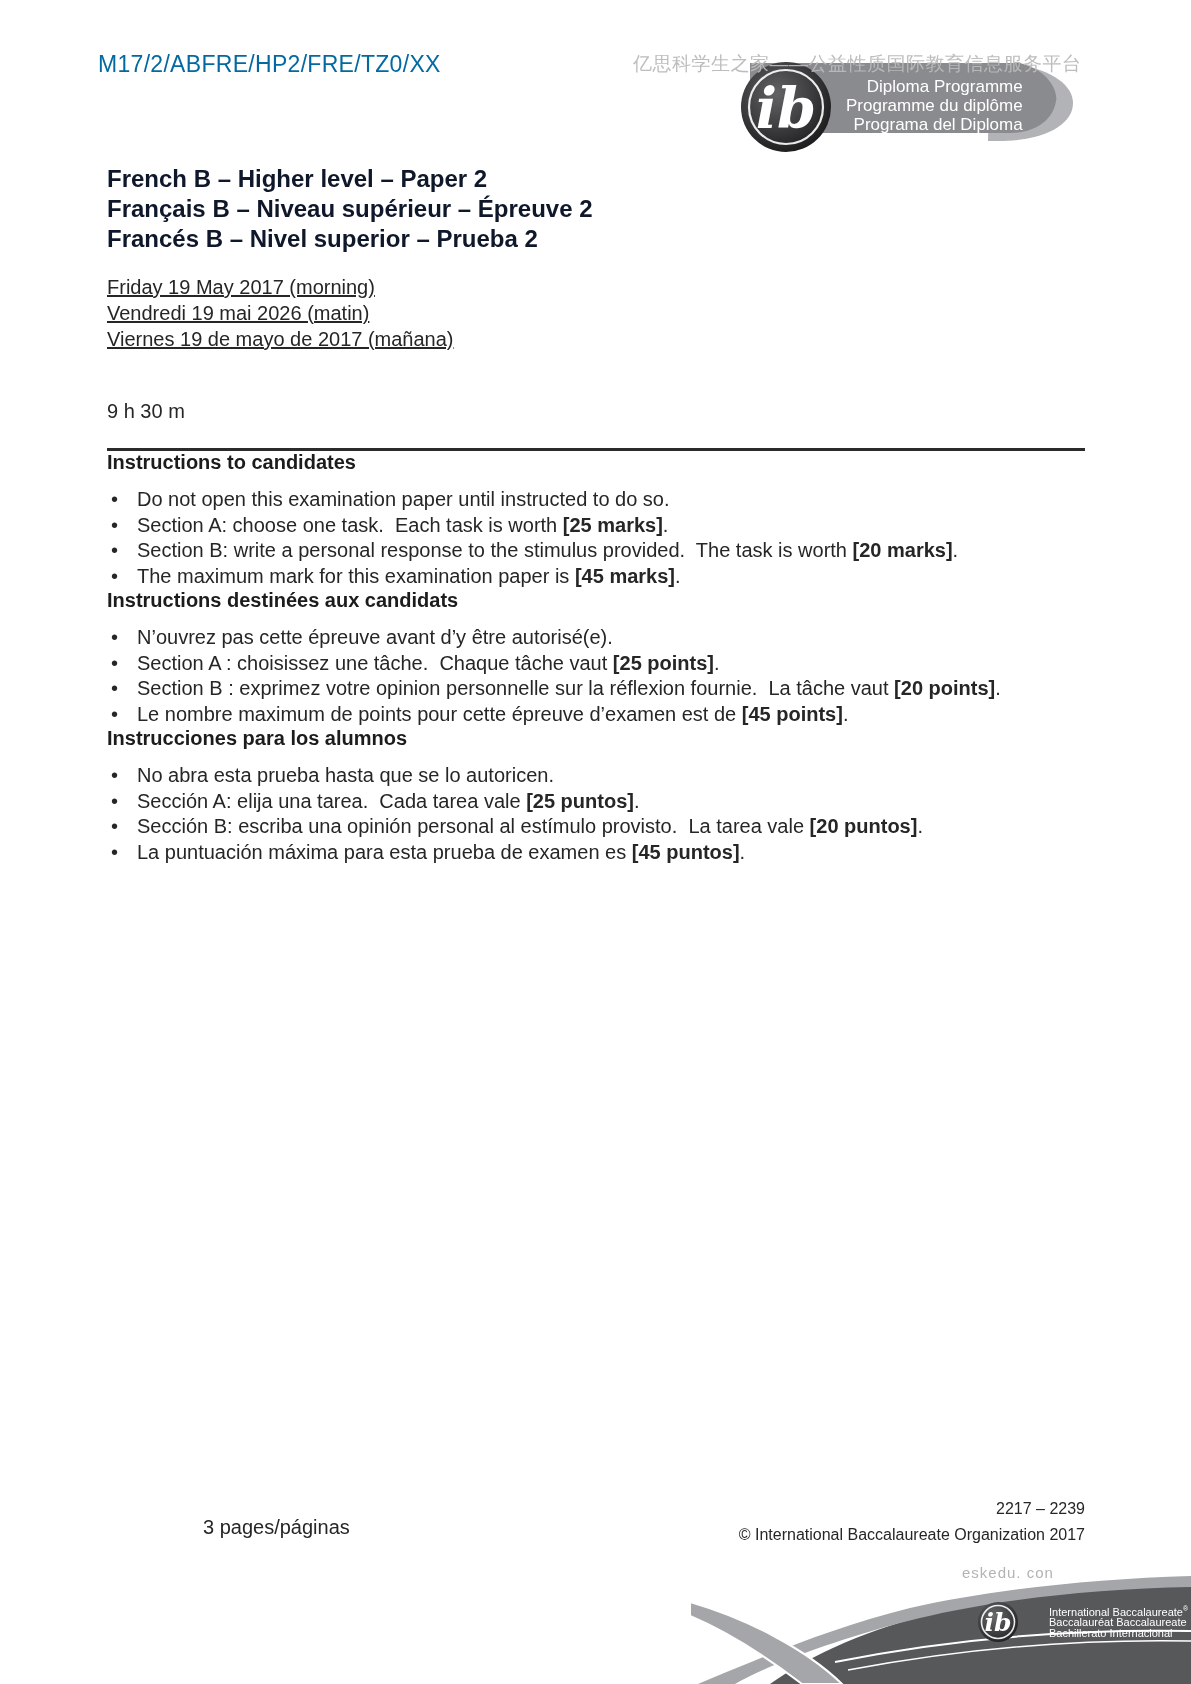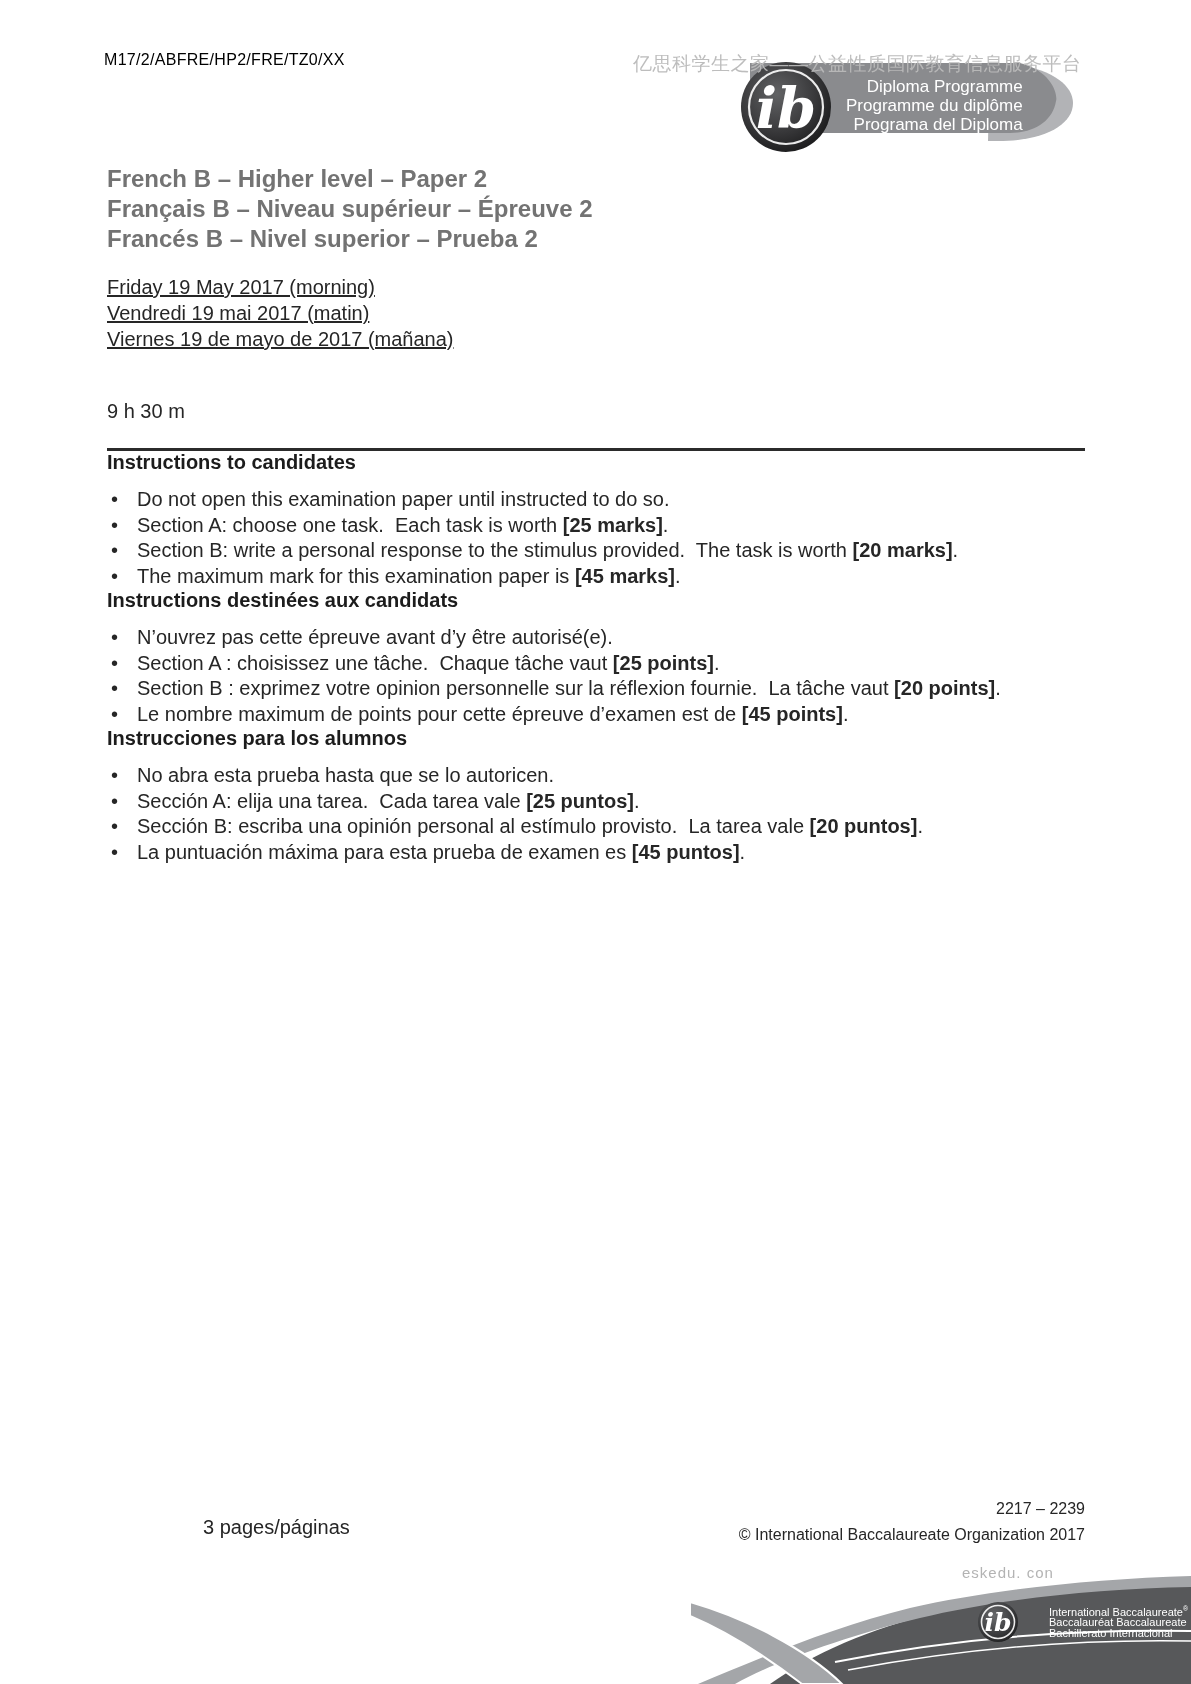--- a/index.html
+++ b/index.html
@@ -3,29 +3,29 @@
 <meta charset="utf-8">
 <style>
   * { margin:0; padding:0; box-sizing:border-box; }
   html,body { background:#e8e8e8; }
   .page {
     position:relative; width:1191px; height:1684px; margin:0 auto;
     background:#ffffff; overflow:hidden;
     font-family:"Liberation Sans", sans-serif; color:#262626;
   }
   
-  .exam-code { position:absolute; left:104px; top:51px; font-size:16px; letter-spacing:.3px; color:#000000; }
+  .exam-code { position:absolute; left:98px; top:51px; font-size:23px; letter-spacing:.3px; color:#0369a1; }
   .cn-watermark { position:absolute; left:633px; top:51px; font-size:19px; white-space:nowrap;
     color:rgba(185,185,185,0.95); z-index:6; letter-spacing:.5px; }
   .logo-top-svg { position:absolute; left:690px; top:55px; width:400px; height:108px; z-index:2; }
   .banner-text { position:absolute; left:846px; top:77px; z-index:3; color:#fff; font-size:17px; line-height:19px; white-space:nowrap;text-align:right; }
 
   
   .content { position:absolute; left:107px; top:164px; width:978px; }
-  .title-line { font-size:24px; font-weight:bold; line-height:30px; color:#737373; }
+  .title-line { font-size:24px; font-weight:bold; line-height:30px; color:#0f172a; }
   .dates { margin-top:20px;text-decoration:underline; }
   .date-line { font-size:20px; line-height:26px; }
   .duration { margin-top:48px; font-size:20px; }
   .rule { margin-top:25px; height:3px; background:#2b2b2b; }
   .section-heading { font-size:20px; font-weight:bold; color:#1c1c1c; }
   .bullets { margin-top:13px; }
   .bullet { display:flex; font-size:20px; line-height:25.5px; }
   .bullet-marker { flex:0 0 30px; padding-left:4px; }
   .bullet-text span { white-space:pre-wrap; }
   .bold-seg { font-weight:bold; }
@@ -75,21 +75,21 @@
     <div>Programa del Diploma</div>
   </div>
 
   <div class="content">
     <div class="title-line">French B – Higher level – Paper 2</div>
     <div class="title-line">Français B – Niveau supérieur – Épreuve 2</div>
     <div class="title-line">Francés B – Nivel superior – Prueba 2</div>
 
     <div class="dates">
       <div class="date-line">Friday 19 May 2017 (morning)</div>
-      <div class="date-line">Vendredi 19 mai 2017 (matin)</div>
+      <div class="date-line">Vendredi 19 mai 2026 (matin)</div>
       <div class="date-line">Viernes 19 de mayo de 2017 (mañana)</div>
     </div>
 
     <div class="duration">9 h 30 m</div>
 
     <div class="rule"></div>
 
     <div class="section-heading">Instructions to candidates</div>
     <div class="bullets">
       <div class="bullet">

